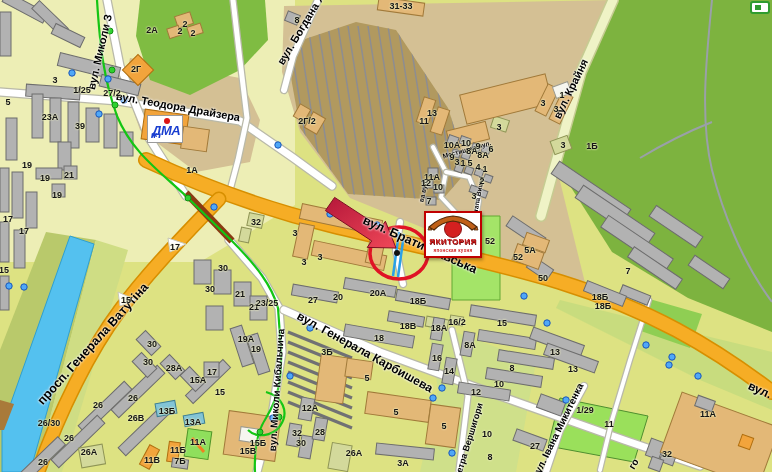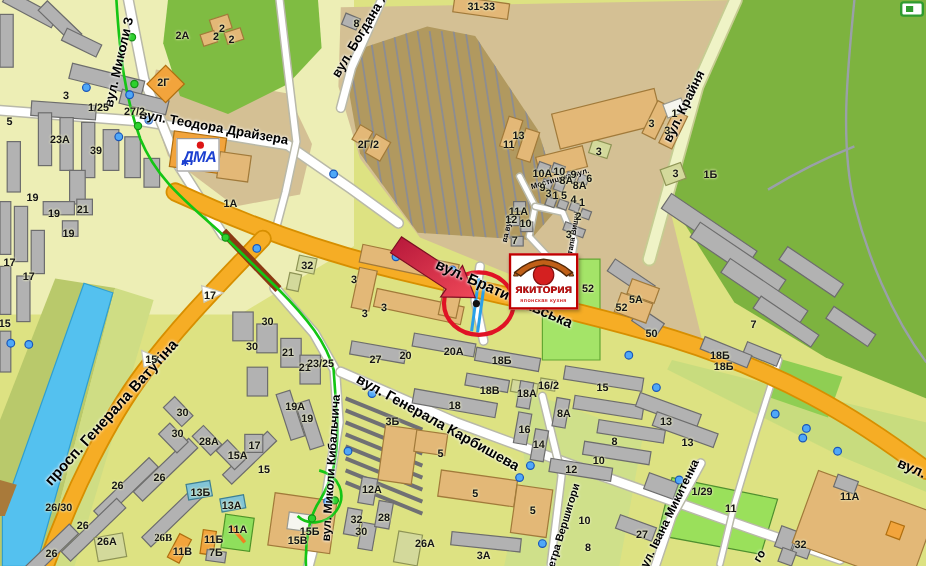--- a/index.html
+++ b/index.html
@@ -415,21 +415,21 @@
       <div class="addr" style="left: 212px; top: 372px;">17</div>
       <div class="addr" style="left: 220px; top: 392px;">15</div>
       <div class="addr" style="left: 246px; top: 339px;">19А</div>
       <div class="addr" style="left: 256px; top: 349px;">19</div>
       <div class="addr" style="left: 98px; top: 405px;">26</div>
       <div class="addr" style="left: 133px; top: 398px;">26</div>
       <div class="addr" style="left: 49px; top: 423px;">26/30</div>
       <div class="addr" style="left: 69px; top: 438px;">26</div>
       <div class="addr" style="left: 89px; top: 452px;">26А</div>
       <div class="addr" style="left: 43px; top: 462px;">26</div>
-      <div class="addr" style="left: 136px; top: 448px; font-family: Liberation Serif, serif;">26В</div>
+      <div class="addr" style="left: 136px; top: 418px;">26В</div>
       <div class="addr" style="left: 167px; top: 411px;">13Б</div>
       <div class="addr" style="left: 193px; top: 422px;">13А</div>
       <div class="addr" style="left: 198px; top: 442px;">11А</div>
       <div class="addr" style="left: 178px; top: 450px;">11Б</div>
       <div class="addr" style="left: 152px; top: 460px;">11В</div>
       <div class="addr" style="left: 180px; top: 461px;">7Б</div>
       <div class="addr" style="left: 258px; top: 443px;">15Б</div>
       <div class="addr" style="left: 248px; top: 451px;">15В</div>
       <div class="addr" style="left: 603px; top: 306px;">18Б</div>
       <div class="addr" style="left: 555px; top: 352px;">13</div>

